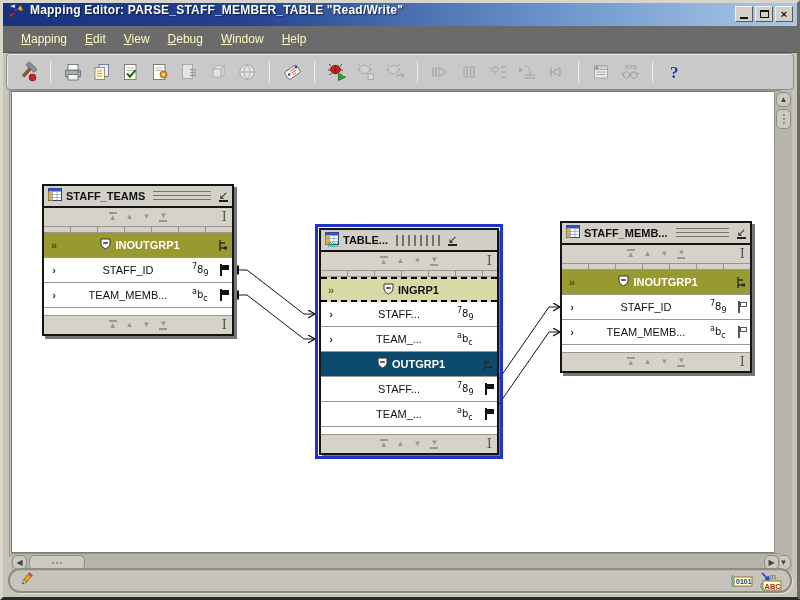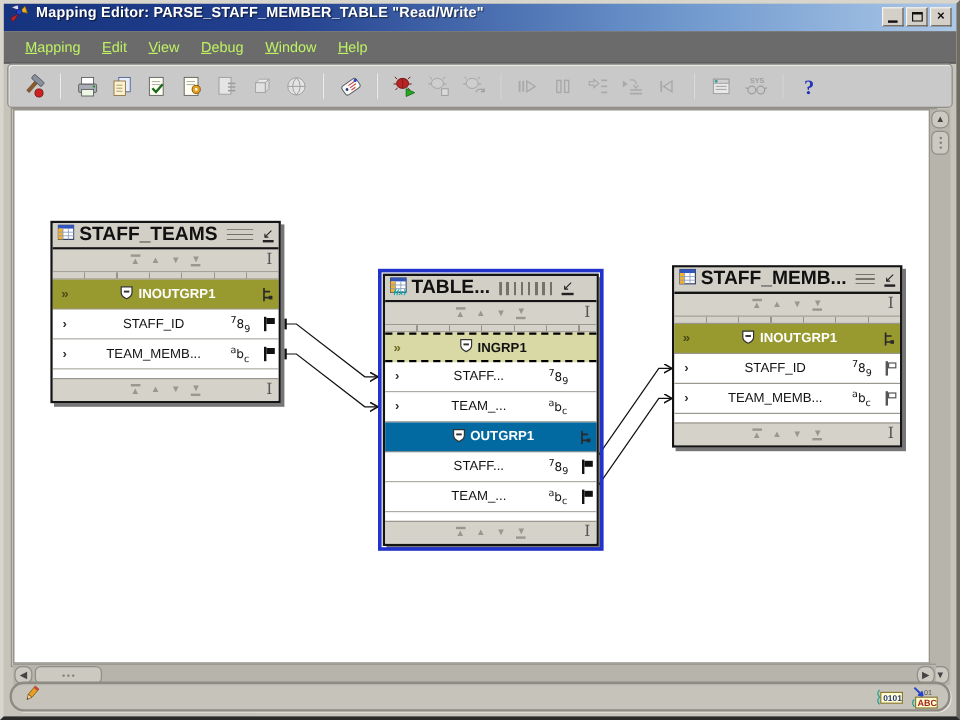--- a/index.html
+++ b/index.html
@@ -25,21 +25,21 @@
     border-color:#f4f2ee #5c5a55 #5c5a55 #f4f2ee;display:flex;align-items:center;justify-content:center;
     font-size:11px;font-weight:bold;color:#111;cursor:default;line-height:1;}
   .wbtn .minbar{width:8px;height:2px;background:#111;margin-top:8px;}
   .wbtn .maxbox{width:9px;height:8px;border:1px solid #111;border-top:2px solid #111;}
   
   .menubar{
     position:absolute;left:0;top:23px;right:0;height:27px;background:#6b6b6b;
     display:flex;align-items:center;padding-left:10px;gap:2px;
     border-bottom:1px solid #555;
   }
-  .menu-item{color:#bef264;font-size:12px;padding:3px 8px;cursor:default;}
+  .menu-item{color:#fef9c3;font-size:12px;padding:3px 8px;cursor:default;}
   .menu-item u{text-decoration:underline;}
   
   .toolbar{
     position:absolute;left:3px;top:50px;right:3px;height:37px;background:#c9c9c9;
     border:1px solid #8f8d87;border-radius:4px;
     box-shadow:inset 1px 1px 0 #e8e8e6;
     display:flex;align-items:center;padding:0 8px;gap:3px;
   }
   .tool{width:26px;height:26px;display:flex;align-items:center;justify-content:center;cursor:default;}
   .tool svg{width:22px;height:22px;}
@@ -69,21 +69,21 @@
     display:flex;align-items:center;padding:0 8px;
   }
   .statusbar .spacer{flex:1;}
   .sind{display:flex;align-items:flex-end;gap:1px;margin-left:3px;}
   
   .mapbox{position:absolute;background:#fff;border:2px solid #141414;
     box-shadow:3px 3px 0 rgba(45,45,45,.65);font-size:11px;}
   .mapbox.selected{outline:3px solid #2233cc;outline-offset:1px;}
   .bhead{height:22px;background:#d2cfc7;border-bottom:2px solid #141414;
     display:flex;align-items:center;padding:0 4px;gap:4px;}
-  .bhead .btitle{font-weight:bold;font-size:16px;white-space:nowrap;color:#111;}
+  .bhead .btitle{font-weight:bold;font-size:11px;white-space:nowrap;color:#111;}
   .bhead .bgrip{flex:1;height:11px;margin:0 4px;}
   .grip-h{background:repeating-linear-gradient(180deg,#75726a 0 1px,transparent 1px 4px);}
   .grip-v{background:repeating-linear-gradient(90deg,#75726a 0 2px,transparent 2px 6px);max-width:44px;}
   .bcollapse{font-size:11px;color:#222;border-bottom:2px solid #222;line-height:10px;height:12px;}
   .brow{position:relative;display:flex;align-items:center;border-bottom:1px solid #9a978f;}
   .scrollrow{height:19px;background:#d5d2ca;justify-content:center;gap:9px;color:#9a978f;}
   .scrollrow .tri{font-size:8px;line-height:1;}
   .scrollrow .tri.cap-top{border-top:2px solid #9a978f;}
   .scrollrow .tri.cap-bot{border-bottom:2px solid #9a978f;}
   .scrollrow .ibeam{position:absolute;right:5px;font-family:"DejaVu Serif",serif;font-size:13px;color:#555;top:1px;}
@@ -401,21 +401,21 @@
           <span class="rlabel">STAFF...</span>
           <span class="typeg"><sup>7</sup>8<sub>9</sub></span>
           <span class="flagbox"></span>
         </div>
         <div class="brow attrrow">
           <span class="chev" style="color: rgb(51, 51, 51);">›</span>
           <span class="rlabel">TEAM_...</span>
           <span class="typeg"><sup>a</sup>b<sub>c</sub></span>
           <span class="flagbox"></span>
         </div>
-        <div class="brow grouprow" style="background: #0369a1; color: rgb(255, 255, 255);">
+        <div class="brow grouprow" style="background: #0c4a6e; color: rgb(255, 255, 255);">
           <span class="chev" style="color: rgba(60, 60, 20, 0.85);"></span>
           <span class="rlabel"><span class="shield"><svg width="11" height="12" viewBox="0 0 11 12">
                 <path d="M1,1 h9 v5 q0,3 -4.5,5 q-4.5,-2 -4.5,-5 z" fill="#fff" stroke="#333" stroke-width="1"></path>
                 <rect x="3.2" y="4.2" width="4.6" height="1.6" fill="#333"></rect>
               </svg></span>OUTGRP1</span>
           <span class="gconn"><svg width="13" height="13" viewBox="0 0 13 13">
               <path d="M4,1 v11 M4,4 h5 M4,9 h5" stroke="#2a2a2a" stroke-width="1.4" fill="none"></path>
               <rect x="8" y="7.5" width="3" height="3" fill="#2a2a2a"></rect>
             </svg></span>
         </div>

